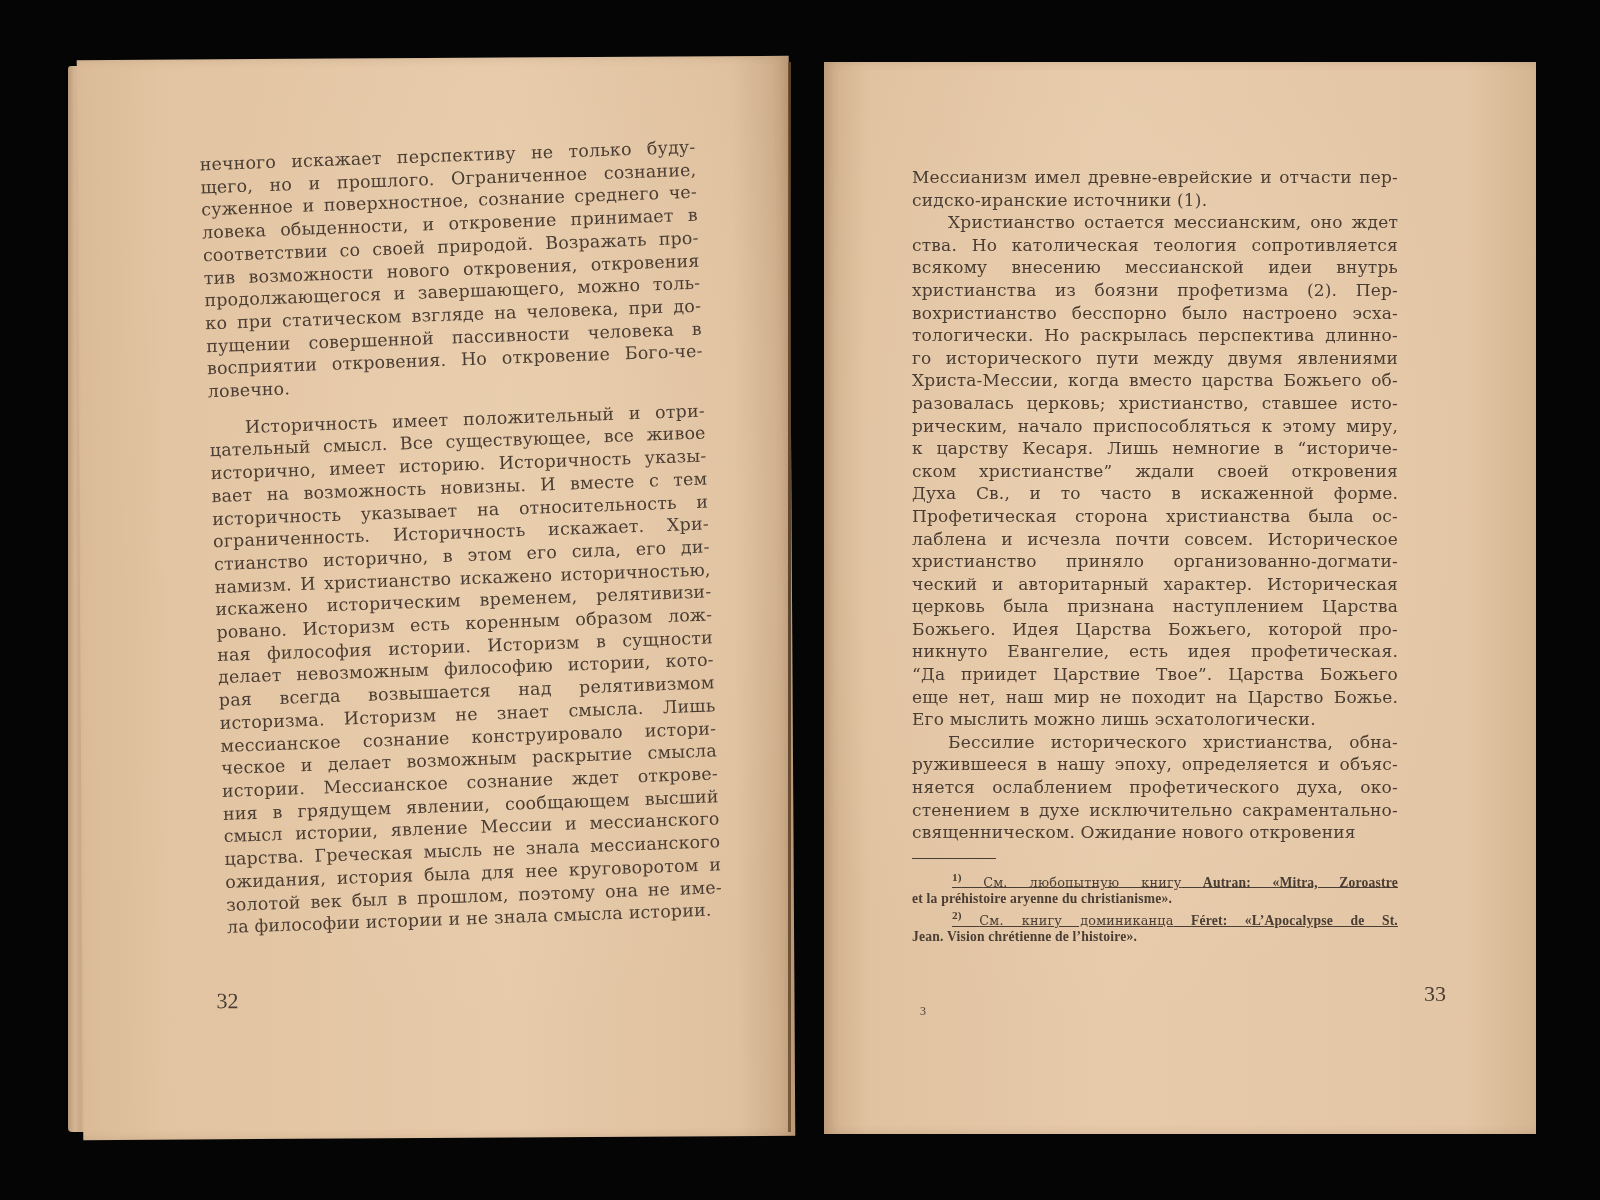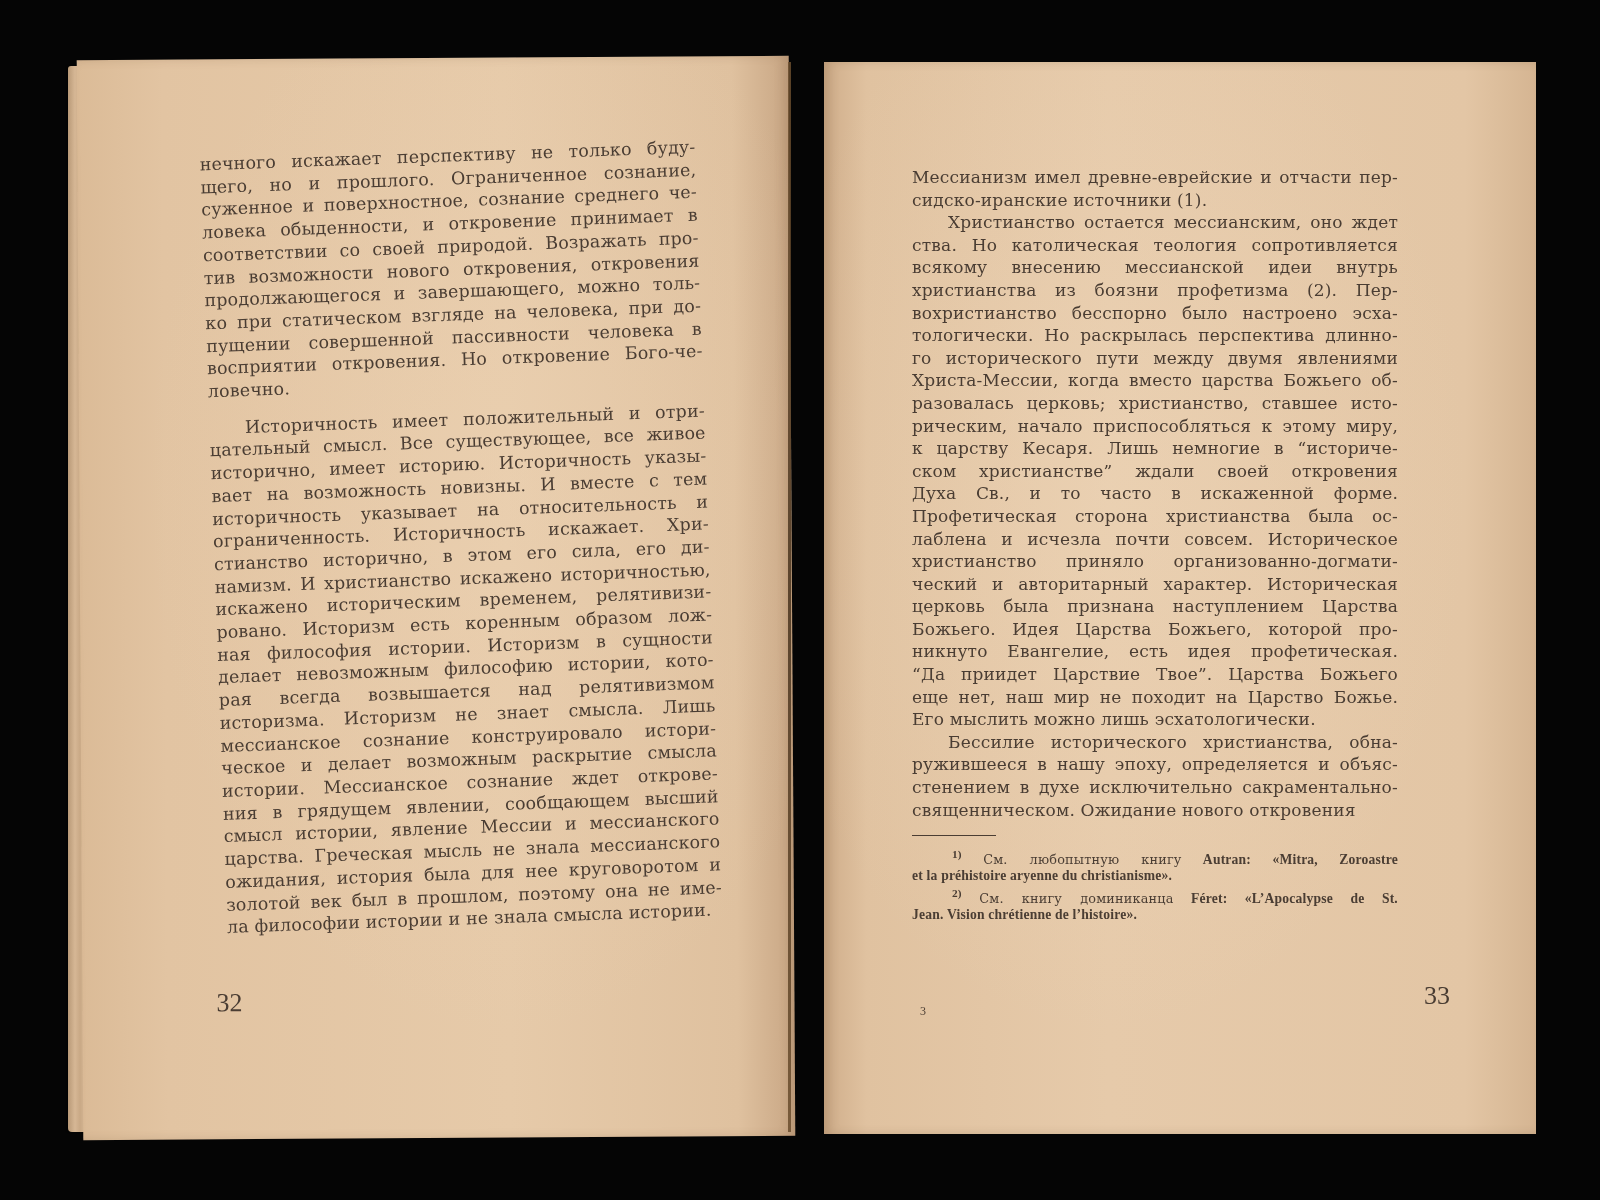--- a/index.html
+++ b/index.html
@@ -122,26 +122,26 @@
       font-weight: bold;
       color: #4a3d33;
     }
     .footnotes .fn-line {
       display: block;
       white-space: nowrap;
       text-align: justify;
       text-align-last: justify;
     }
     .footnotes .fn-line.last { text-align-last: left; }
-    .footnotes .fn-line.indent { padding-left: 40px; }
+    .footnotes .fn-line.indent { padding-left: 40px; text-decoration: underline; }
     .footnotes .ru { font-weight: normal; font-family: "DejaVu Serif", serif; font-size: 12.8px; }
     .page-number {
       position: absolute;
       font-family: "Liberation Serif", "DejaVu Serif", serif;
-      font-size: 26px;
+      font-size: 22px;
       color: #4a3d33;
     }
     .pn-left { left: 134px; top: 929px; }
     .pn-right { left: 568px; top: 919px; margin-left: 32px; }
     .signature-mark {
       position: absolute;
       left: 96px;
       top: 942px;
       font-family: "Liberation Serif", "DejaVu Serif", serif;
       font-size: 12px;
@@ -229,20 +229,21 @@
           <span class="line">церковь была признана наступлением Царства</span>
           <span class="line">Божьего. Идея Царства Божьего, которой про-</span>
           <span class="line">никнуто Евангелие, есть идея профетическая.</span>
           <span class="line">“Да приидет Царствие Твое”. Царства Божьего</span>
           <span class="line">еще нет, наш мир не походит на Царство Божье.</span>
           <span class="line last">Его мыслить можно лишь эсхатологически.</span>
         </div>
       <div id="rp-p2">
           <span class="line indent">Бессилие исторического христианства, обна-</span>
           <span class="line">ружившееся в нашу эпоху, определяется и объяс-</span>
+          <span class="line">няется ослаблением профетического духа, око-</span>
           <span class="line">стенением в духе исключительно сакраментально-</span>
           <span class="line last">священническом. Ожидание нового откровения</span>
         </div>
 
       <span class="rule"></span>
 
       <div class="footnotes">
         <span class="fn-line indent"><sup>1)</sup> <span class="ru">См. любопытную книгу</span> <span>Autran:  «Mitra, Zoroastre</span></span>
         <span class="fn-line last">et la préhistoire aryenne du christianisme».</span>
         <span class="fn-line indent"><sup>2)</sup> <span class="ru">См. книгу доминиканца</span> <span>Féret:  «L’Apocalypse de St.</span></span>

